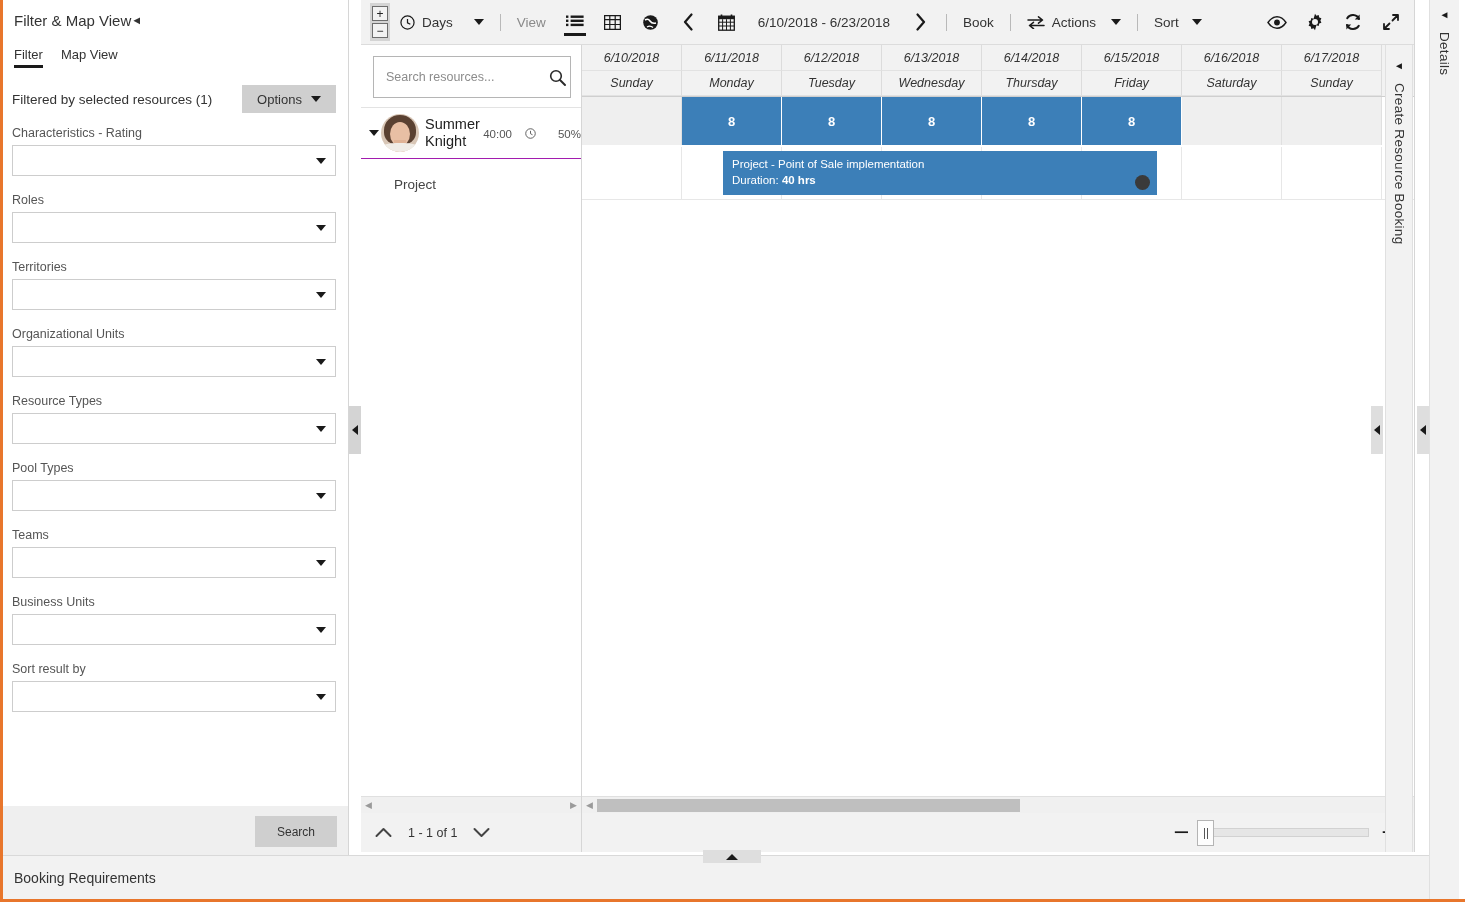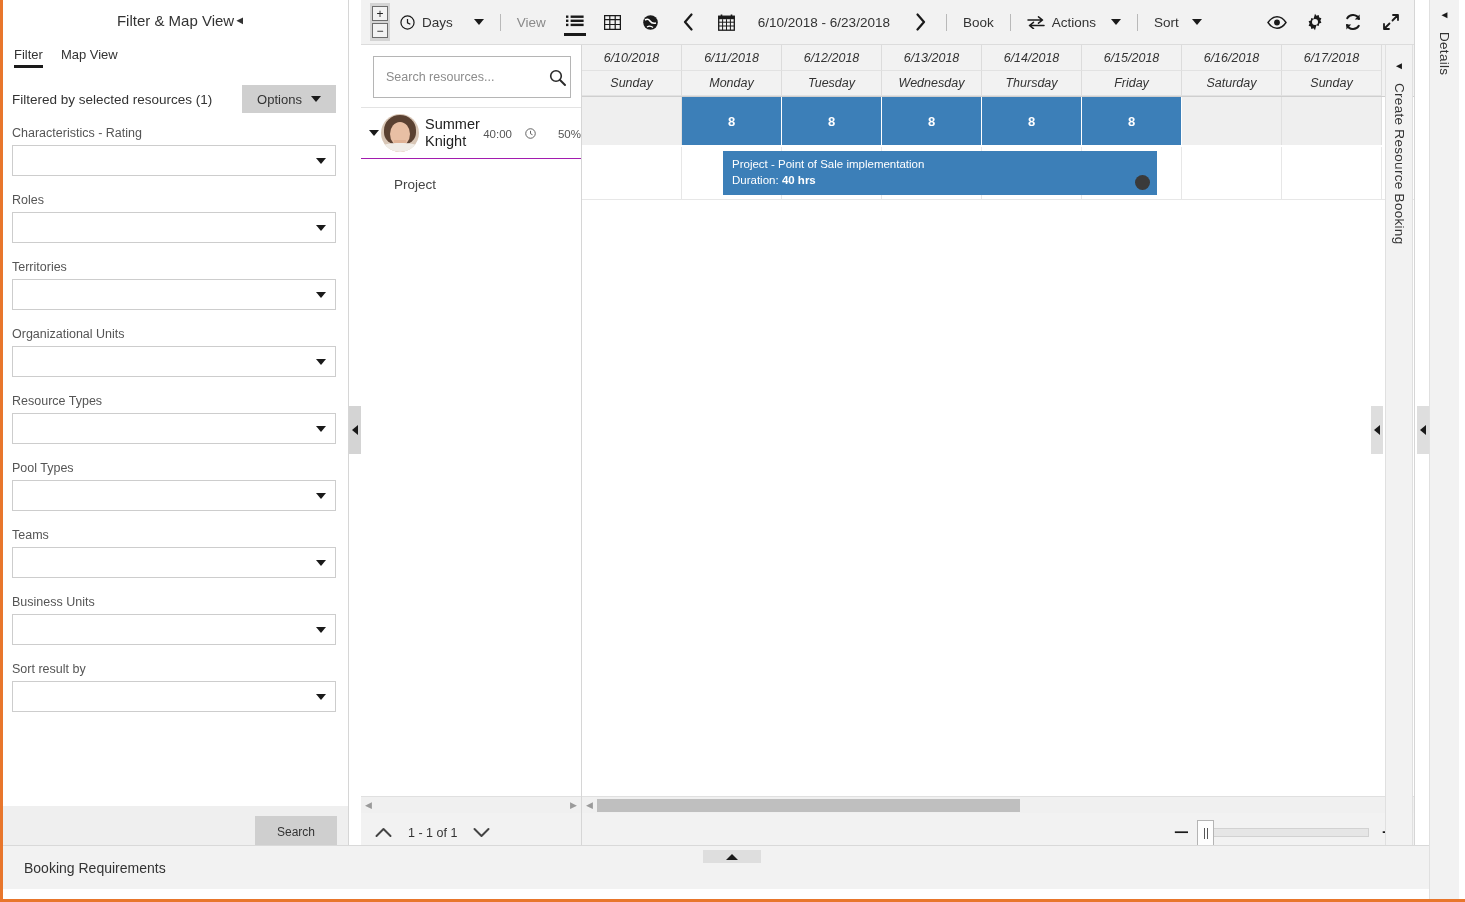--- a/index.html
+++ b/index.html
@@ -24,22 +24,21 @@
     left: 0; top: 0;
     width: 349px; height: 858px;
     background: #ffffff;
     border-right: 1px solid #d6d6d6;
     border-bottom: 1px solid #d6d6d6;
   }
   .fp-header {
     height: 40px;
     display: flex; align-items: center;
     padding: 0 14px;
-    justify-content: center;
-    margin-left: 14px;
+    justify-content: flex-start;
   }
   .fp-title { font-size: 15px; color: #333; }
   .collapse-left {
     font-size: 11px; color: #333; cursor: pointer;
     line-height: 1;
   }
   .fp-tabs {
     display: flex; gap: 18px;
     padding: 0 14px;
     height: 28px;
@@ -479,26 +478,26 @@
     letter-spacing: 0.3px;
     white-space: nowrap;
   }
   .vcollapse {
     font-size: 10px; color: #1a1a1a; cursor: pointer; line-height: 1;
   }
 
   
   .bottombar {
     position: absolute;
-    left: 0; bottom: 13px;
+    left: 0; bottom: 3px;
     width: 1429px; height: 44px;
     background: #f2f2f2;
     border-top: 1px solid #d9d9d9;
     display: flex; align-items: center;
-    padding-left: 24px;
+    padding-left: 14px;
     font-size: 14px; color: #333;
   }
   .orange-strip {
     position: absolute;
     left: 0; bottom: 0;
     width: 1465px; height: 3px;
     background: #e8762c;
   }
   .left-edge {
     position: absolute;

